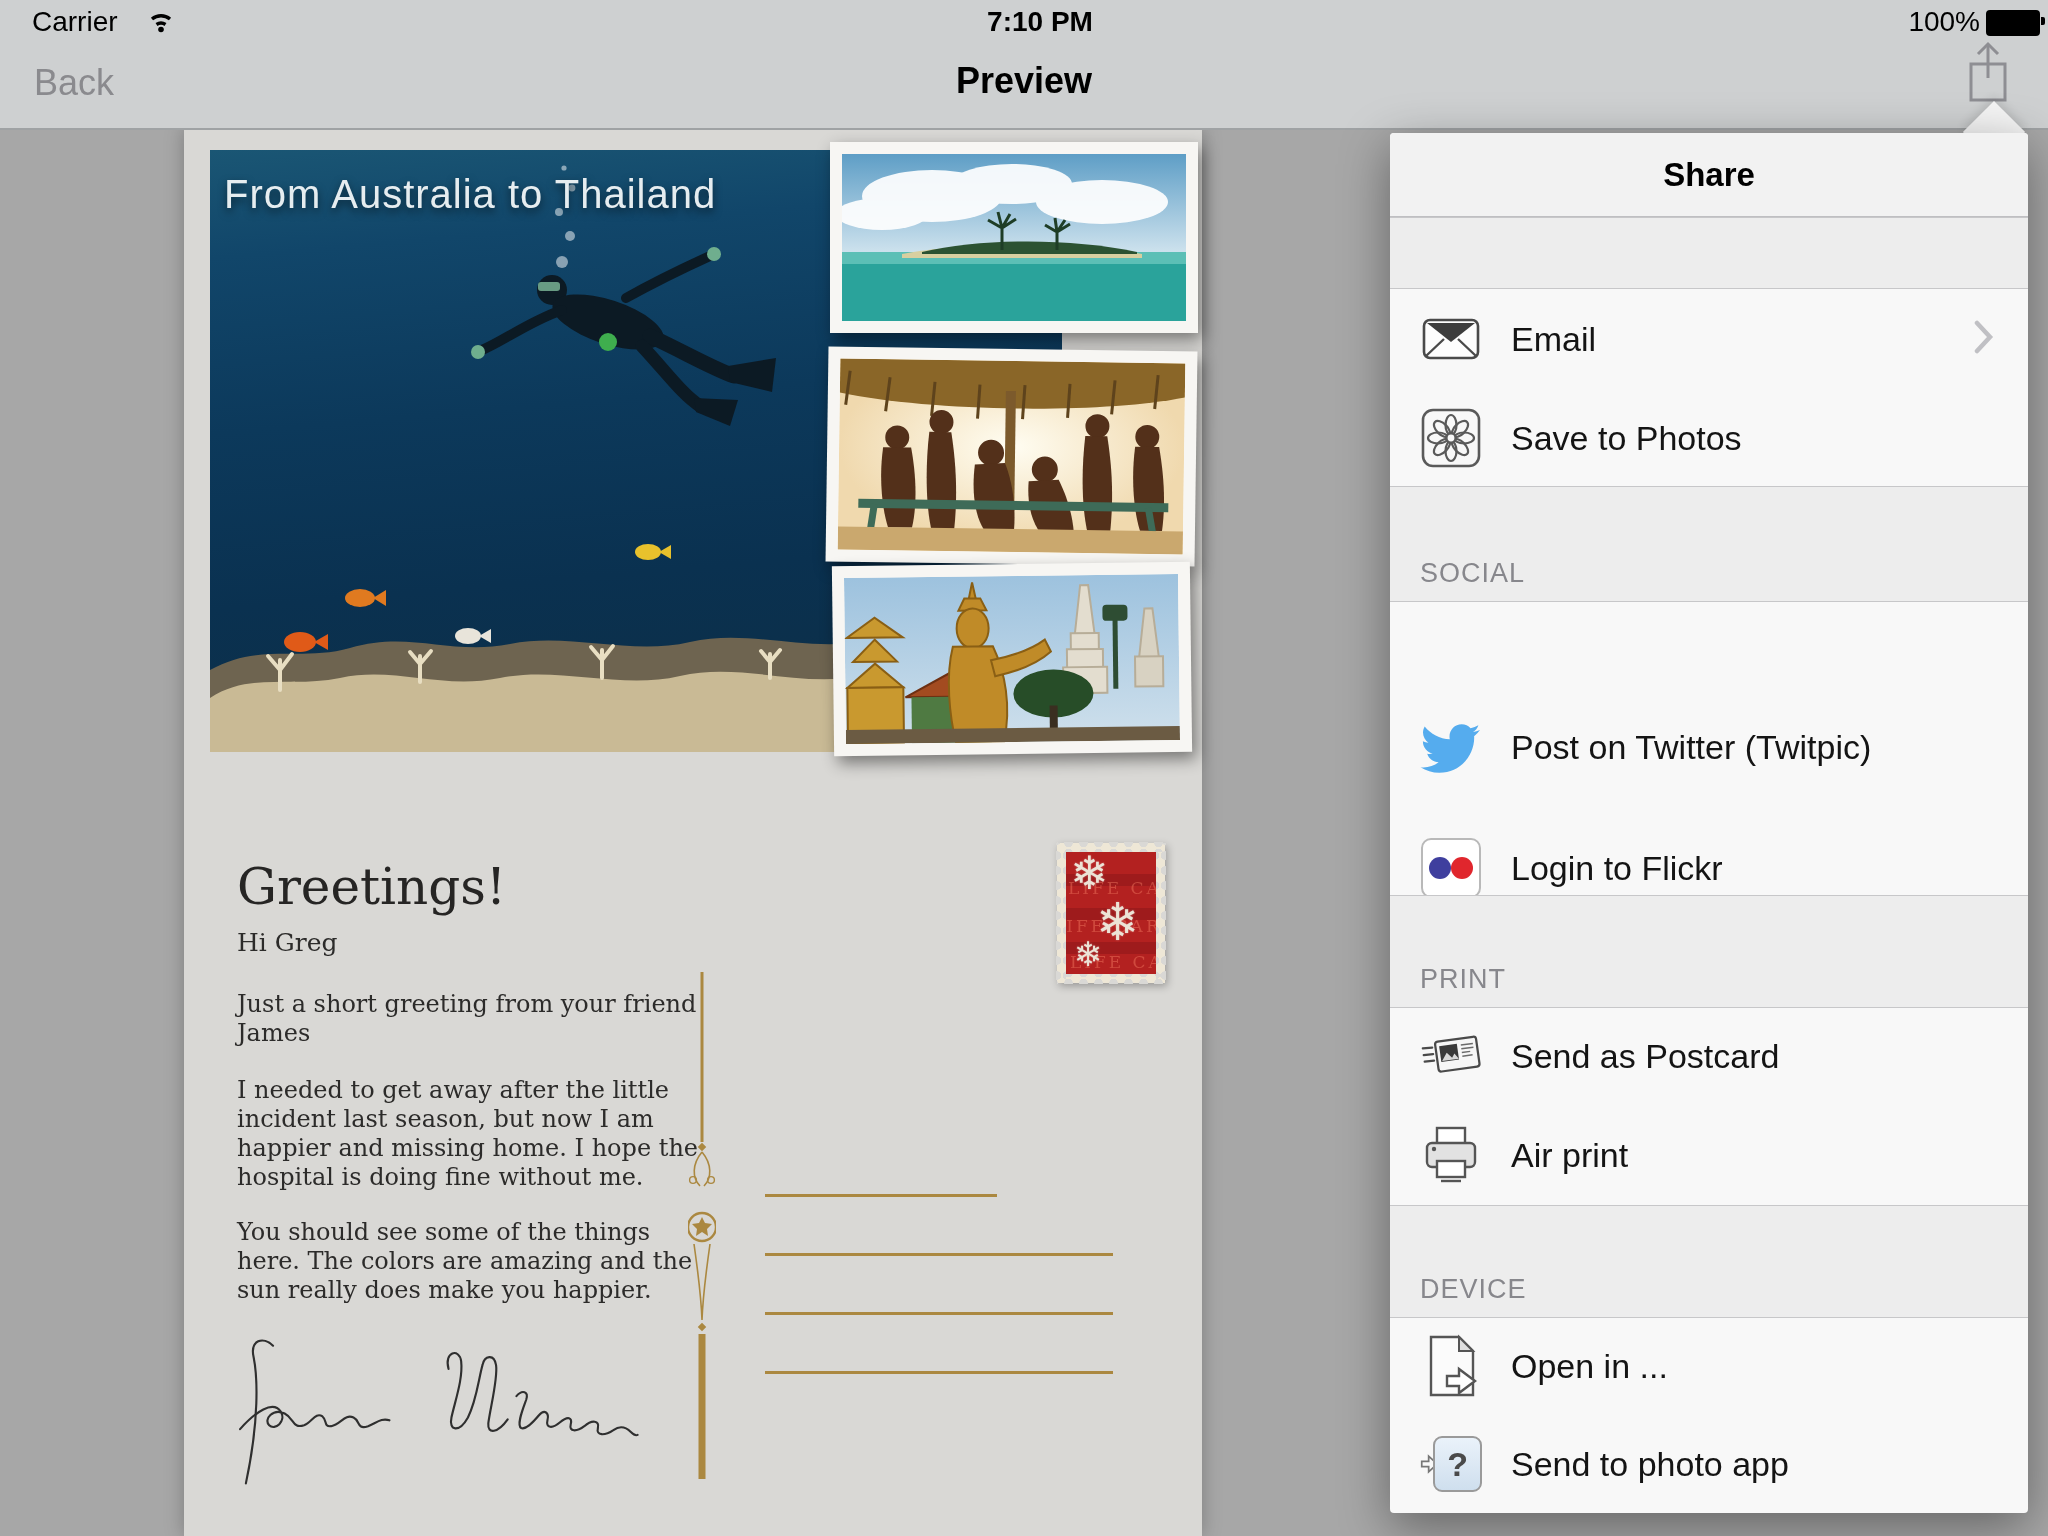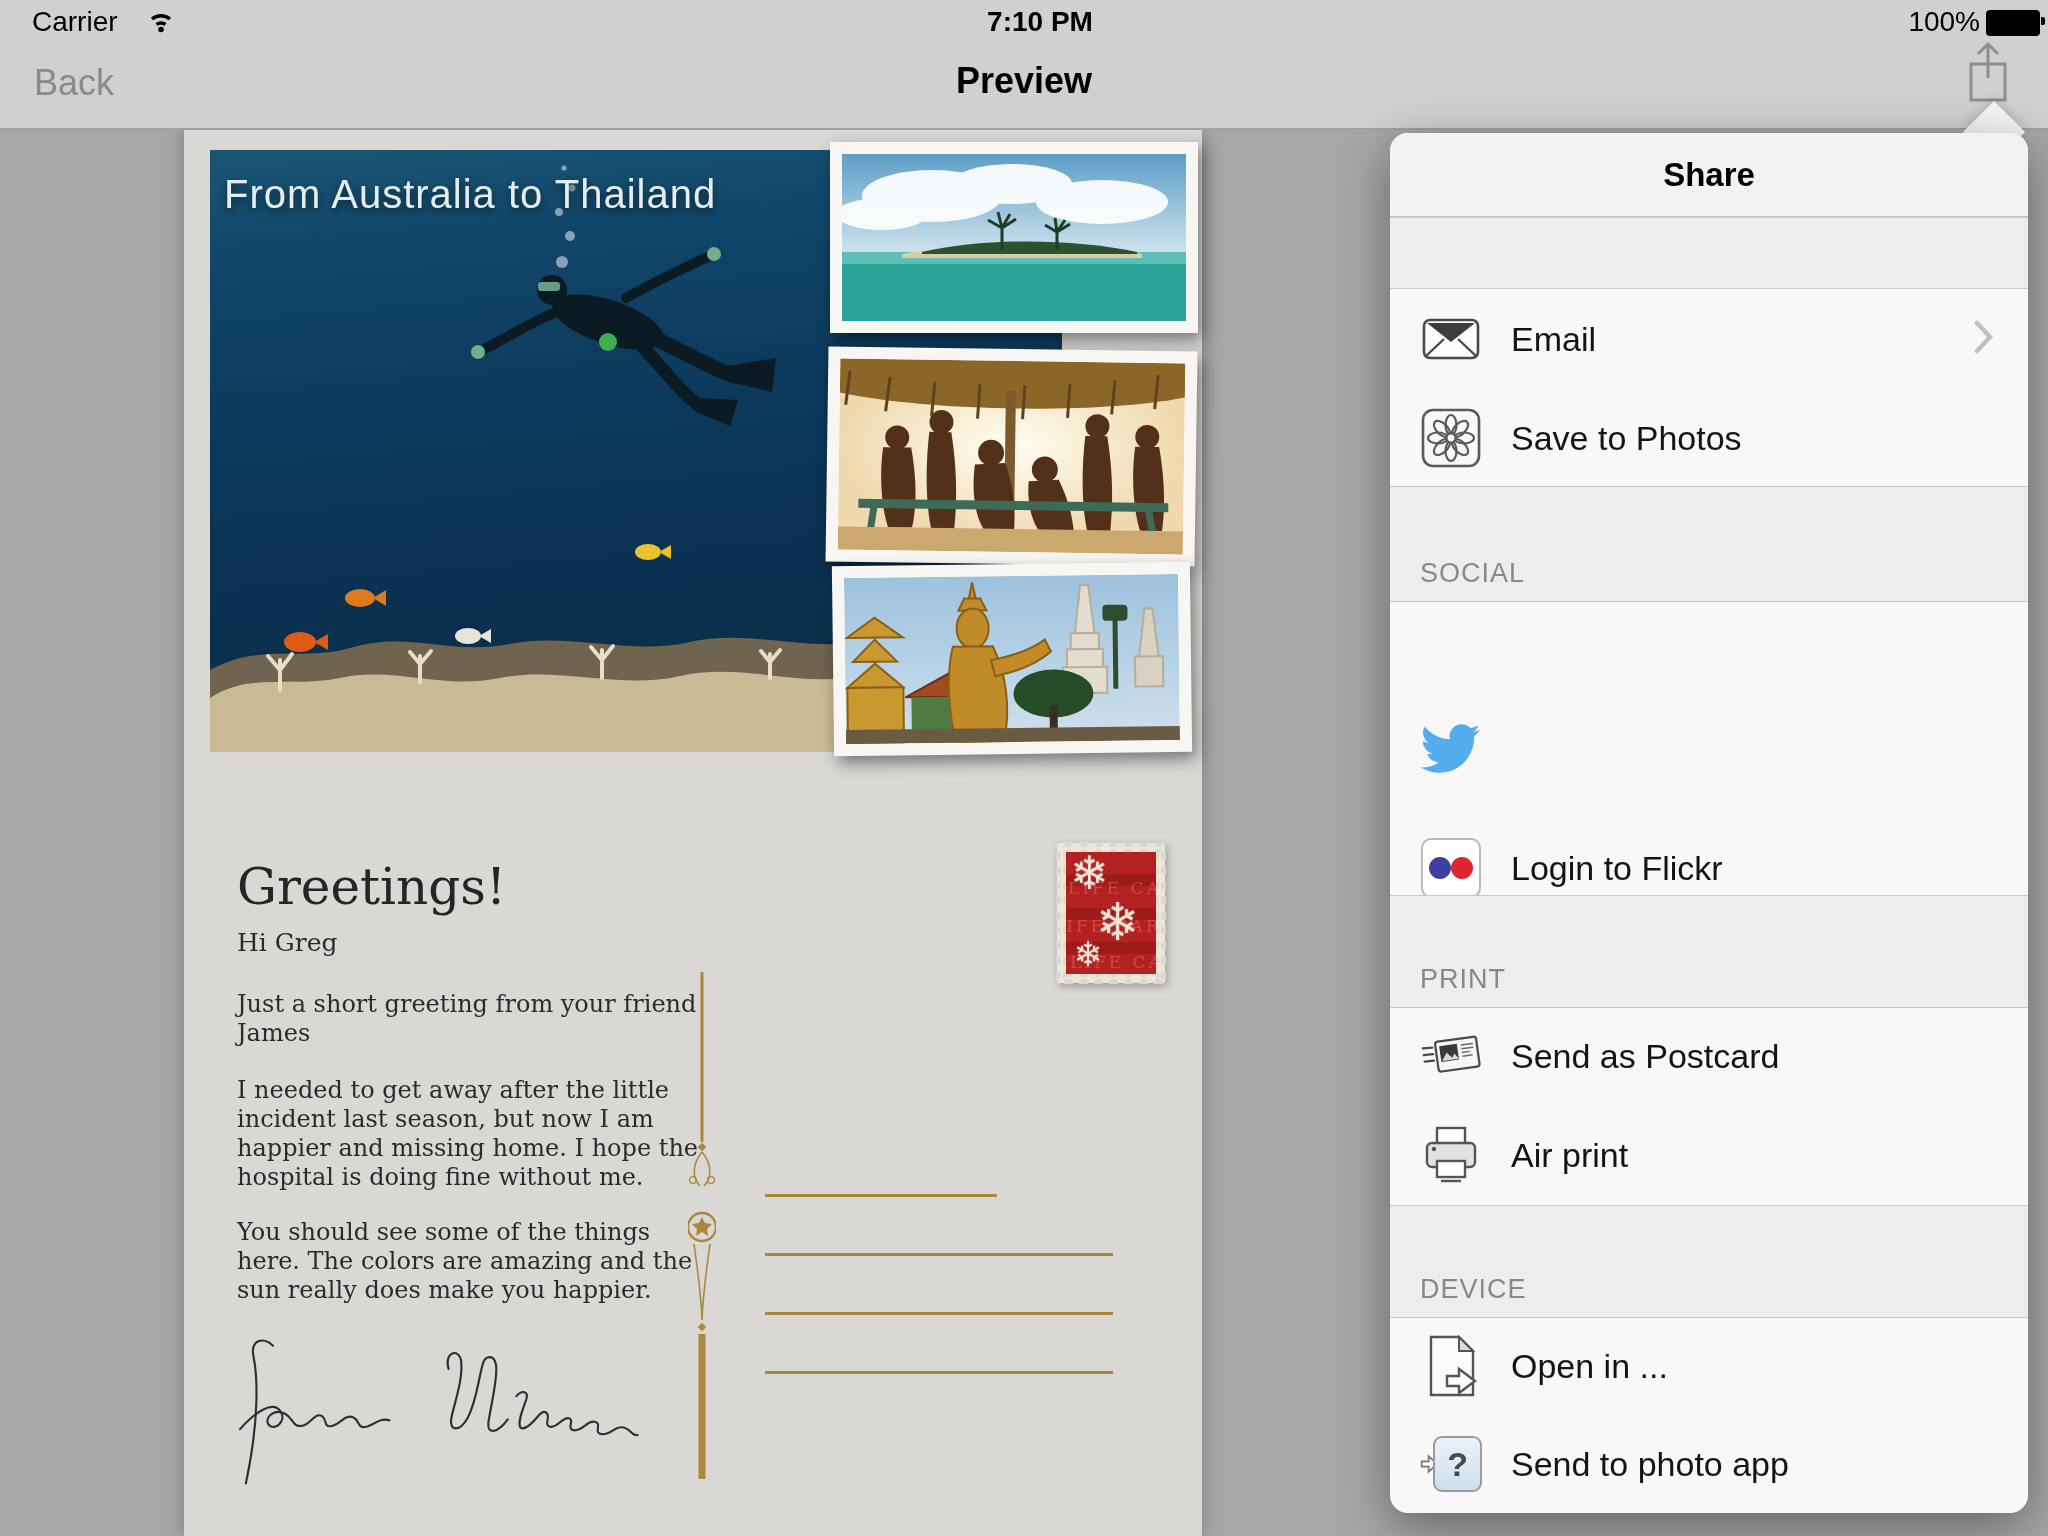--- a/index.html
+++ b/index.html
@@ -53,21 +53,21 @@
   .stamp .perf.vl{left:-1px;} .stamp .perf.vr{right:-1px;background-position:4px 5px;}
   .stamp-red{position:absolute;left:9px;top:9px;right:9px;bottom:9px;background:
      repeating-linear-gradient(180deg,#b32120 0 22px,#9e1b1c 22px 34px);overflow:hidden;}
   .stamp-red .life{position:absolute;font-family:"DejaVu Serif",serif;font-size:17px;letter-spacing:3px;
      color:rgba(255,140,110,.38);white-space:nowrap;}
   .flake{position:absolute;color:#ece3d6;font-family:"DejaVu Sans",sans-serif;text-shadow:0 0 2px rgba(255,255,255,.4);}
   
   .pop-arrow{position:absolute;left:1972px;top:110px;width:44px;height:44px;background:#f4f4f4;
              transform:rotate(45deg);z-index:3;box-shadow:-3px -3px 10px rgba(0,0,0,.12);}
   .panel{position:absolute;left:1390px;top:133px;width:638px;height:1380px;background:#f8f8f8;
-         border-radius:18px;box-shadow:0 14px 50px rgba(0,0,0,.4);z-index:4;overflow:hidden;}
+         border-radius:4px;box-shadow:0 14px 50px rgba(0,0,0,.4);z-index:4;overflow:hidden;}
   .ptitle{position:absolute;left:0;top:0;width:638px;height:83px;background:#f2f2f2;
           border-bottom:1px solid #bfbfc2;text-align:center;line-height:83px;
           font-size:33px;font-weight:bold;color:#000;}
   .pband{position:absolute;left:0;width:638px;background:#ededed;border-bottom:1px solid #c7c7c9;}
   .phead{position:absolute;left:30px;bottom:12px;font-size:27px;color:#87878c;letter-spacing:1px;}
   .prow{position:absolute;left:0;width:638px;cursor:pointer;}
   .icn{position:absolute;left:30px;top:50%;transform:translateY(-50%);width:62px;height:62px;
        display:flex;align-items:center;justify-content:center;}
   .plabel{position:absolute;left:121px;top:50%;transform:translateY(-50%);font-size:34px;color:#141414;white-space:nowrap;}
   .chev{position:absolute;right:34px;top:50%;transform:translateY(-50%);}
@@ -380,20 +380,21 @@
       <span class="phead">SOCIAL</span>
     </div>
 
 
     <div class="prow" style="top:565px;height:98px;">
       <span class="icn">
         <svg width="62" height="52" viewBox="0 0 62 51">
           <path fill="#55acee" d="M60,8.5c-2.2,1-4.6,1.6-7,2c2.5-1.5,4.5-3.9,5.4-6.8c-2.4,1.4-5,2.4-7.8,3c-2.2-2.4-5.4-3.9-8.9-3.9 c-6.8,0-12.2,5.5-12.2,12.2c0,1,0.1,1.9,0.3,2.8C19.7,17.3,10.7,12.4,4.7,5C3.6,6.8,3,8.9,3,11.1c0,4.2,2.2,8,5.4,10.2 c-2-0.1-3.9-0.6-5.5-1.5v0.2c0,5.9,4.2,10.9,9.8,12c-1,0.3-2.1,0.4-3.2,0.4c-0.8,0-1.6-0.1-2.3-0.2c1.6,4.9,6.1,8.4,11.4,8.5 c-4.2,3.3-9.5,5.2-15.2,5.2c-1,0-2-0.1-2.9-0.2c5.4,3.5,11.9,5.5,18.8,5.5c22.6,0,34.9-18.7,34.9-34.9l-0.1-1.6 C56.4,12.6,58.4,10.7,60,8.5z"></path>
         </svg>
       </span>
+      <span class="plabel">Post on Twitter (Twitpic)</span>
     </div>
 
     <div class="prow" style="top:685px;height:99px;">
       <span class="icn">
         <span class="flickr-box">
             <i class="fl-b"></i>
             <i class="fl-r"></i>
           </span>
       </span>
       <span class="plabel">Login to Flickr</span>

